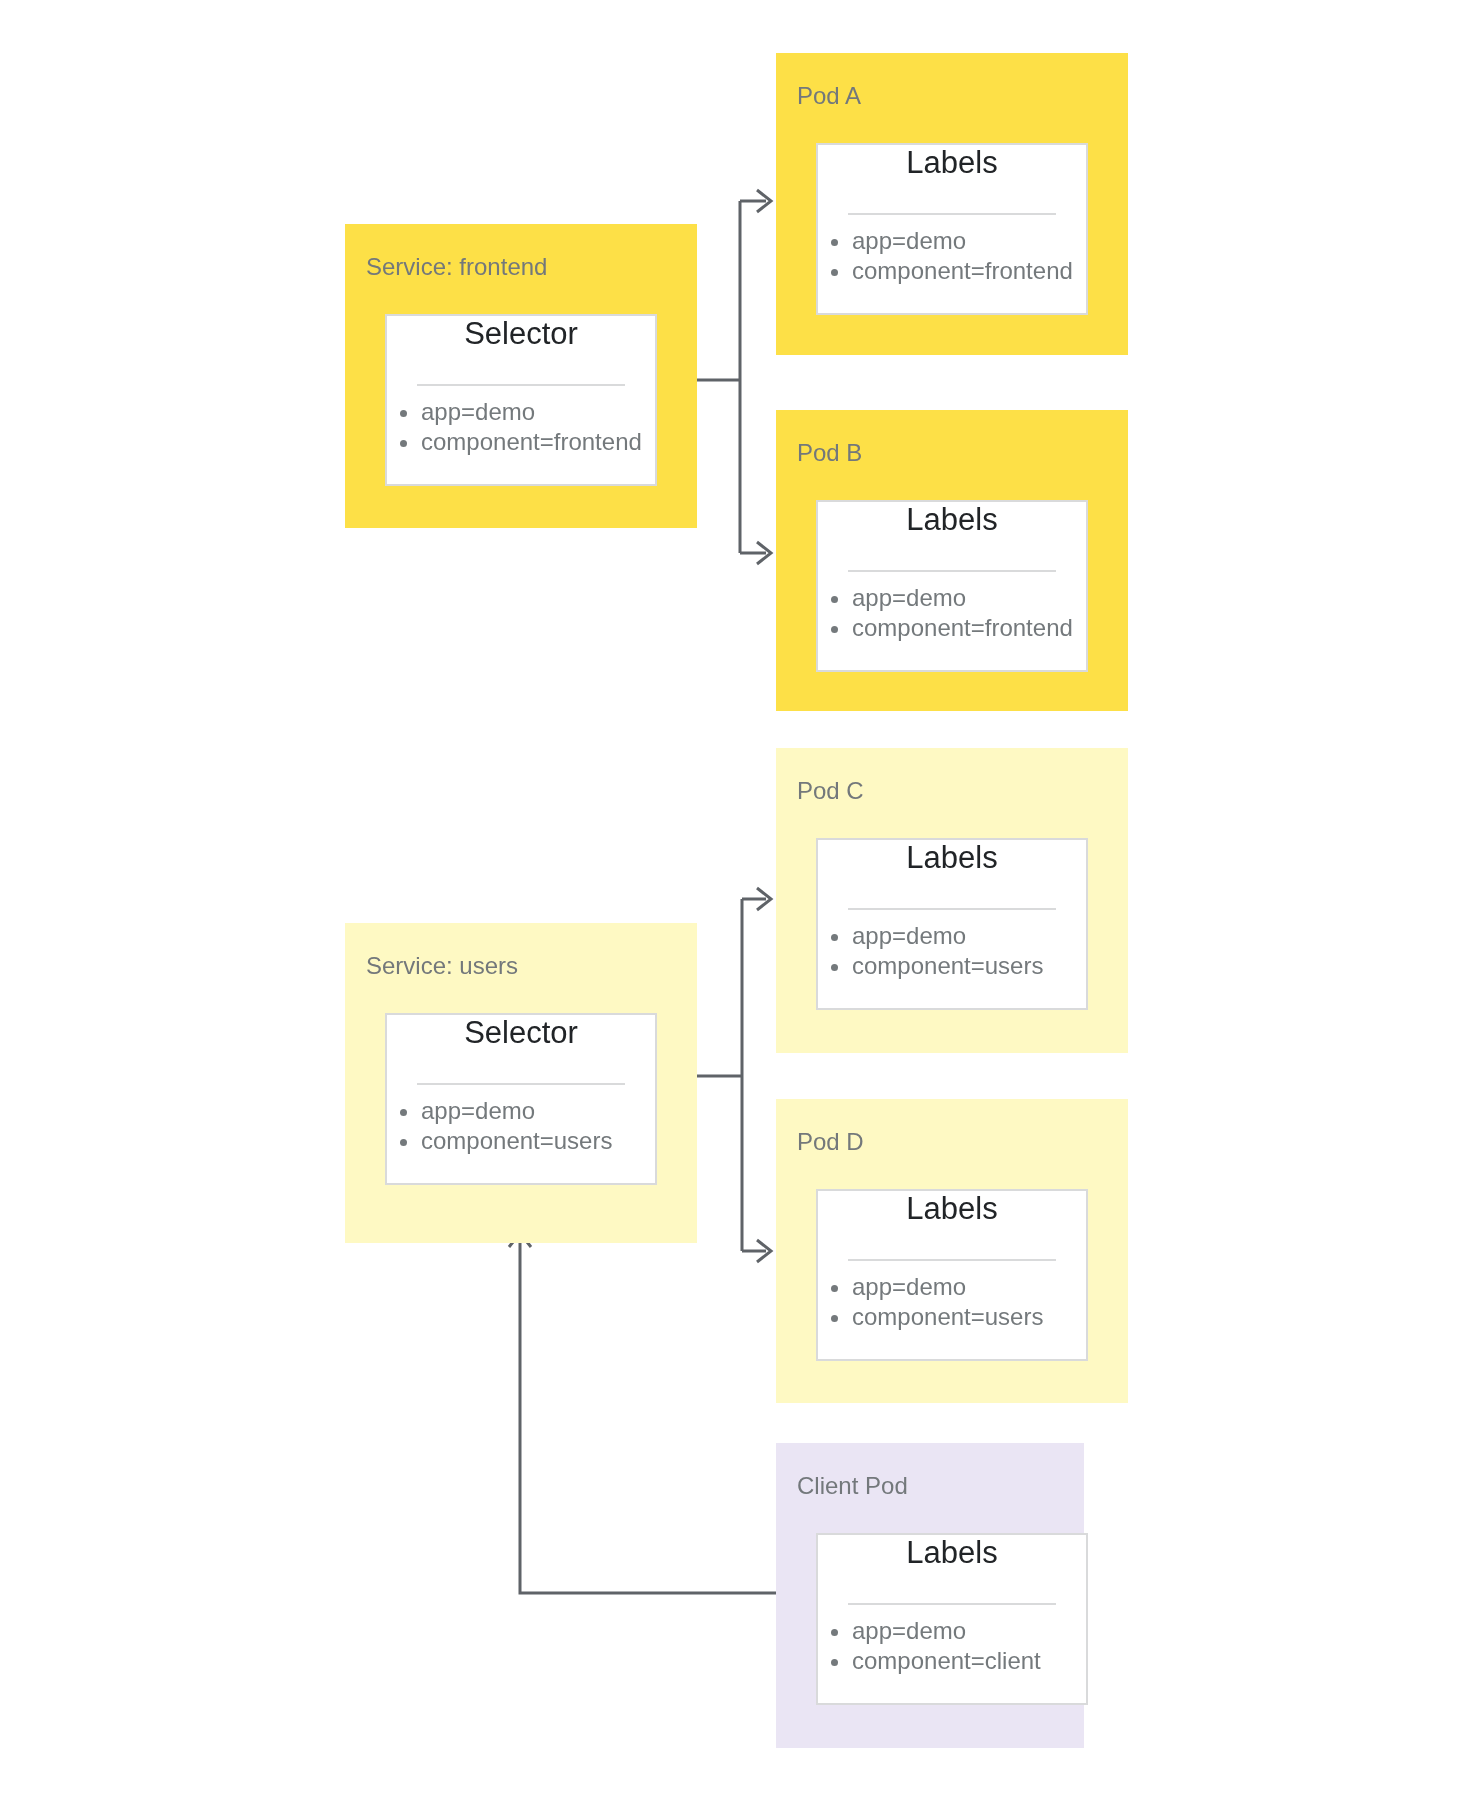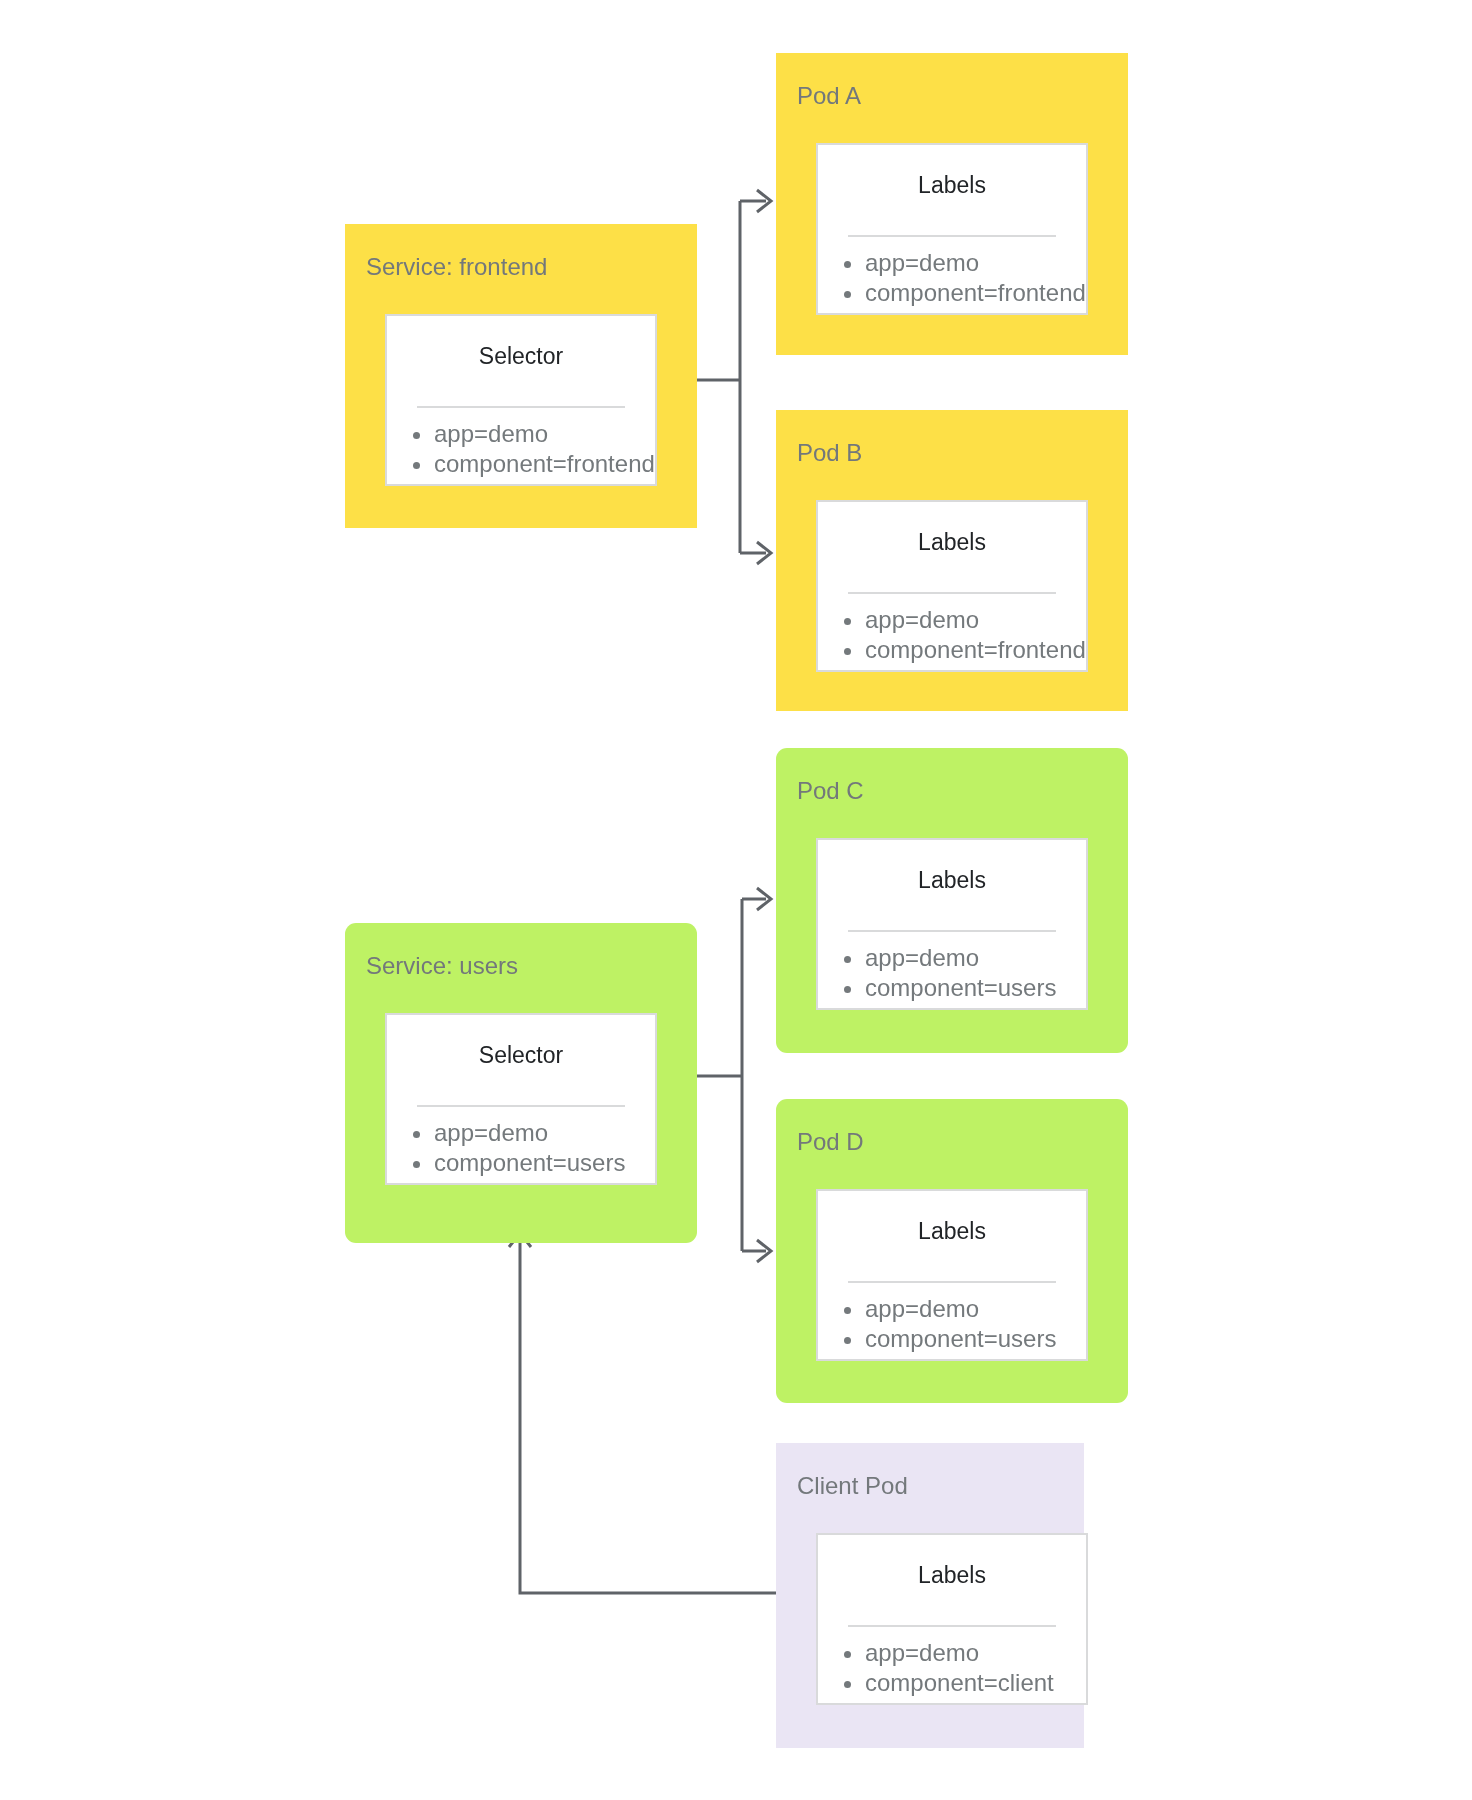--- a/index.html
+++ b/index.html
@@ -28,56 +28,55 @@
     stroke: #5f6368;
     stroke-width: 3;
     stroke-linecap: butt;
     stroke-linejoin: miter;
   }
   .node {
     position: absolute;
     box-sizing: border-box;
   }
   .node.blue   { background: #fde047; }
-  .node.green  { background: #bef264; border-radius: 11px; }
+  .node.green  { background: #fef9c3; }
   .node.purple { background: #eae5f4; }
   .node-title {
     font-size: 24px;
     line-height: 28px;
     color: #73787b;
     margin: 29px 0 0 21px;
     white-space: nowrap;
   }
   .card {
     position: absolute;
     left: 40px;
     top: 90px;
     width: 272px;
     height: 172px;
     box-sizing: border-box;
     background: #ffffff;
     border: 2px solid #d9dadb;
     text-align: center;
   }
   .card-heading {
-    font-size: 23px;
+    font-size: 31px;
     line-height: 36px;
-    margin-top: 22px;
     color: #212427;
   }
   .card-divider {
     border: 0;
     border-top: 2px solid #d9dadb;
     margin: 32px 30px 0 30px;
   }
   .card ul {
     text-align: left;
     list-style: disc;
     margin: 11px 0 0 0;
-    padding-left: 47px;
+    padding-left: 34px;
   }
   .card li {
     font-size: 24px;
     line-height: 30px;
     color: #74797c;
     white-space: nowrap;
   }
 </style>
 </head>
 <body>

